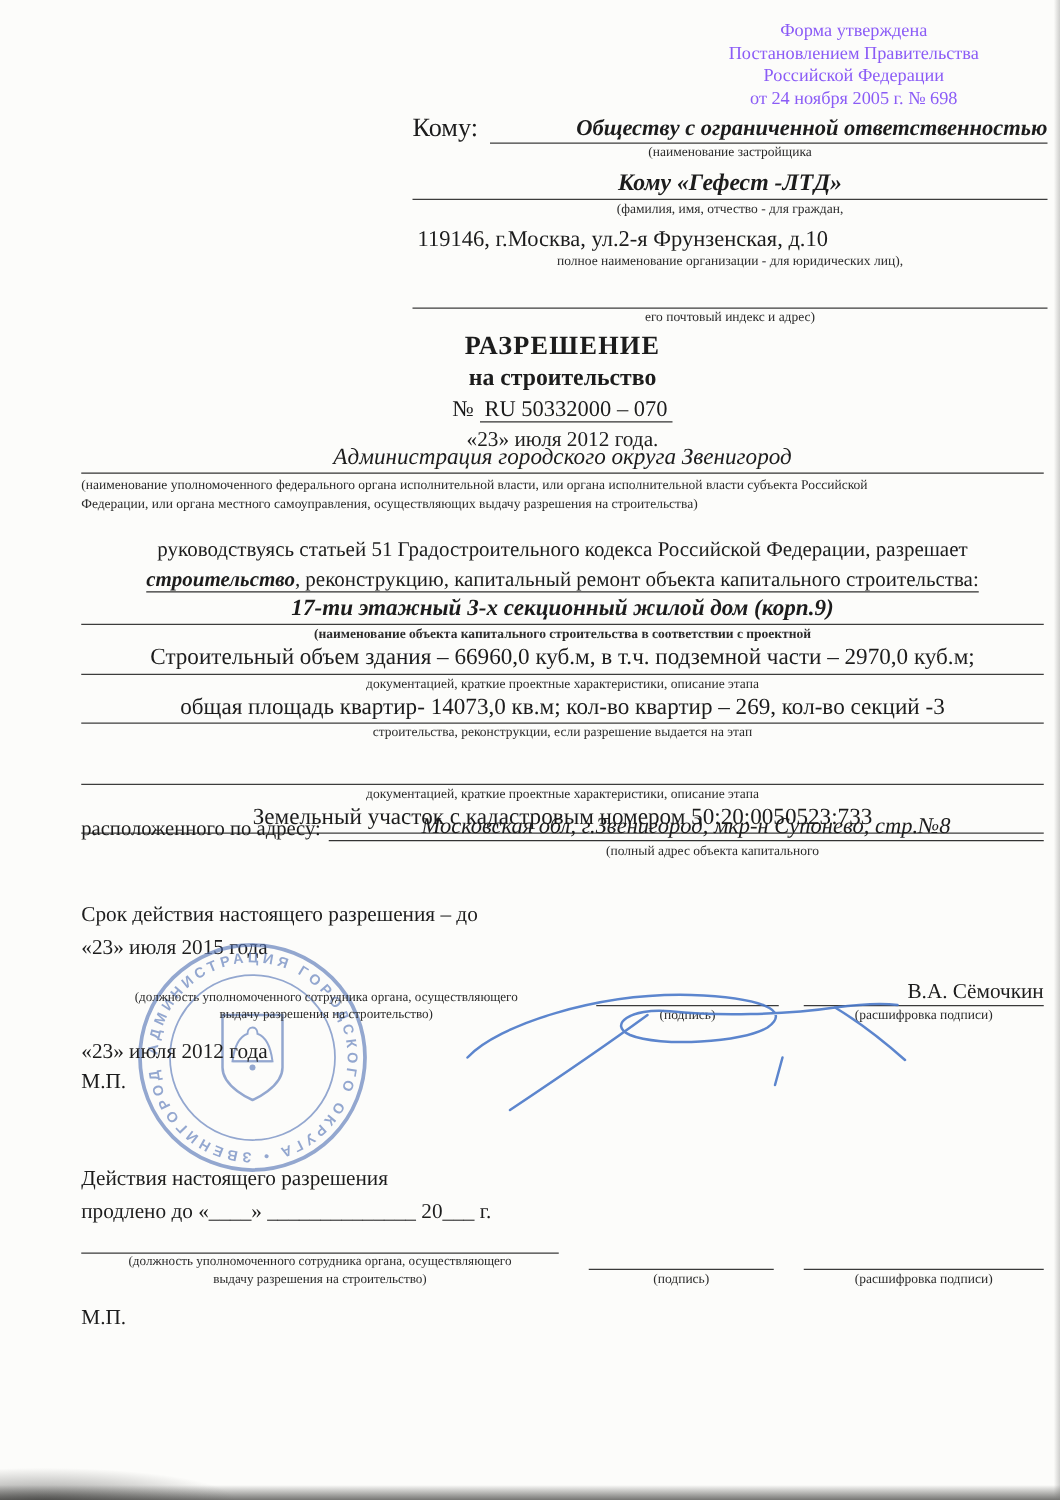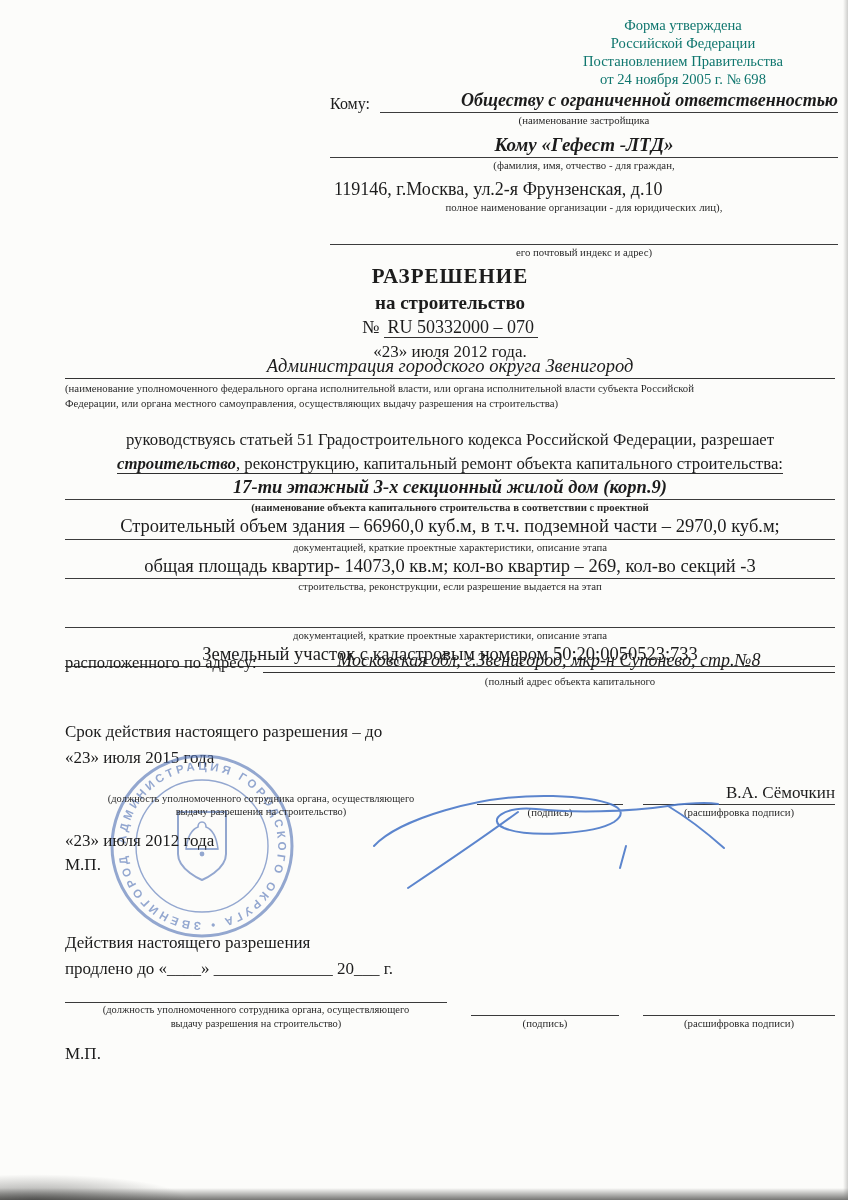--- a/index.html
+++ b/index.html
@@ -10,26 +10,26 @@
   }
   .sec{position:absolute;left:65px;right:13px;}
   .caption{font-size:10.8px;color:#2b2b2b;text-align:center;line-height:1.3;}
   .fieldline{border-bottom:1.2px solid #3c3c3c;}
   .val-italic{font-size:18.5px;}
   .val-bolditalic{font-style:italic;font-weight:bold;font-size:18.5px;}
   .center{text-align:center;}
 
   
   .hdr{position:absolute;top:16px;right:34px;width:262px;text-align:center;
-       font-size:14.6px;line-height:1.24;color:#0f766e;}
+       font-size:14.6px;line-height:1.24;color:#8b5cf6;}
 
   
   .addressee{position:absolute;left:330px;top:90px;width:508px;}
   .addr-row1{display:flex;align-items:flex-end;}
-  .addr-label{font-size:16px;padding-right:10px;white-space:nowrap;}
+  .addr-label{font-size:21px;padding-right:10px;white-space:nowrap;}
   .addr-v1{flex:1;text-align:right;}
   .addr-field{padding-bottom:1px;}
   .addressee .gap{height:7px;}
 
   
   .title-block{top:264px;text-align:center;}
   .t1{font-size:21px;font-weight:bold;letter-spacing:1px;}
   .t2{font-size:19px;font-weight:bold;margin-top:3px;}
   .t3{font-size:18px;margin-top:3px;}
   .t3 .num{border-bottom:1.2px solid #333;padding:0 4px;}
@@ -102,22 +102,22 @@
   .scan-right{position:absolute;top:0;bottom:0;right:0;width:5px;z-index:5;
     background:linear-gradient(to right,rgba(120,120,118,0),rgba(120,120,118,.35));}
 </style>
 </head>
 <body>
 
 <div class="page">
 
   <div class="hdr">
     <div>Форма утверждена</div>
+    <div>Постановлением Правительства</div>
     <div>Российской Федерации</div>
-    <div>Постановлением Правительства</div>
     <div>от 24 ноября 2005 г. № 698</div>
   </div>
 
   <div class="addressee">
     <div class="addr-row1">
       <span class="addr-label">Кому:</span>
       <span class="addr-v1 fieldline addr-field val-bolditalic" style="font-size:18px;">Обществу с ограниченной ответственностью</span>
     </div>
     <div class="caption">(наименование застройщика</div>
     <div class="gap"></div>

